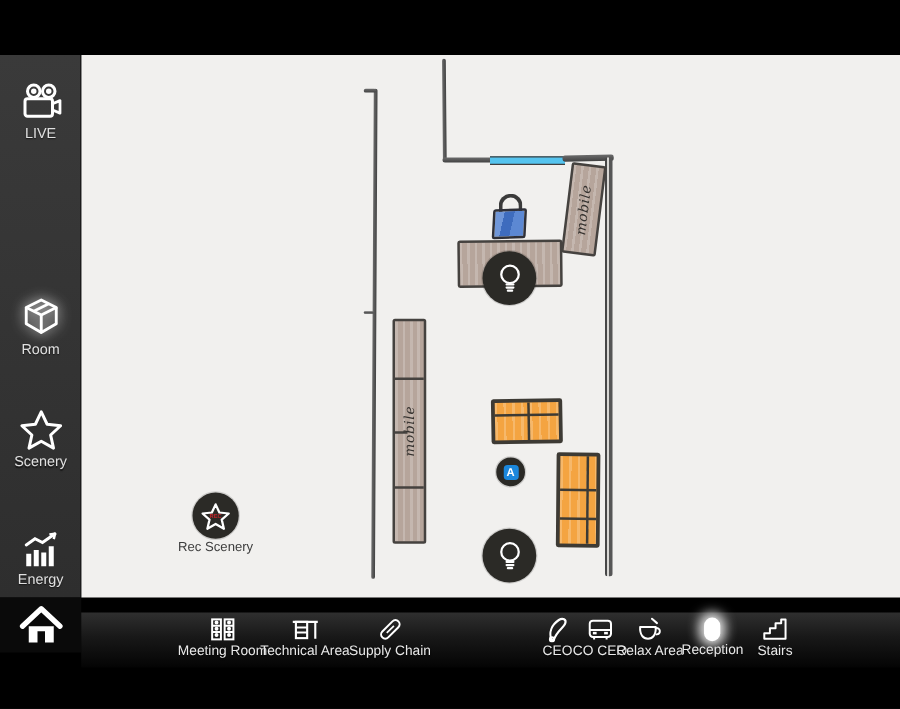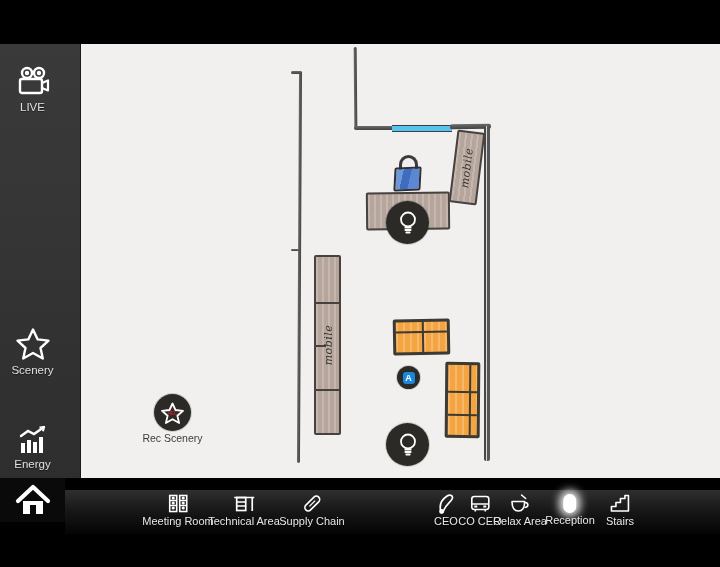--- a/index.html
+++ b/index.html
@@ -5,21 +5,21 @@
   * { margin:0; padding:0; box-sizing:border-box; }
   html,body { background:#000; }
   .stage {
     position:relative; width:720px; height:567px; background:#000;
     overflow:hidden; font-family:"Liberation Sans", sans-serif;
     -webkit-font-smoothing:antialiased;
   }
 
   
   .sidebar {
-    position:absolute; left:0; top:44px; width:81px; height:434px;
+    position:absolute; left:0; top:44px; width:65px; height:434px;
     background:linear-gradient(180deg,#3a3a3a,#2e2e2e);
     border-right:1px solid #1b1b1b; overflow:hidden; z-index:3;
   }
   .side-item { position:absolute; left:0; width:65px; text-align:center; color:#e6e6e6; cursor:pointer; }
   .side-item svg { display:block; margin:0 auto; }
   .side-label { display:block; font-size:11.5px; color:#e0e0e0; margin-top:3px; text-shadow:0 1px 1px rgba(0,0,0,.6); }
   .side-item.selected svg { filter:drop-shadow(0 0 5px rgba(255,255,255,.9)); }
 
   .home-dock {
     position:absolute; left:0; top:478px; width:65px; height:44px;
@@ -176,20 +176,29 @@
           <circle cx="24" cy="7" r="5"></circle>
         <circle cx="12" cy="7" r="1" fill="#fff"></circle>
           <circle cx="24" cy="7" r="1" fill="#fff"></circle>
         <rect x="5" y="13" width="22" height="14" rx="2"></rect>
         <path d="M27 17 l6 -2.5 v10 l-6 -2.5" stroke-width="2.2"></path>
       </svg>
       <span class="side-label">LIVE</span>
     </div>
 
 
+    <div class="side-item selected" style="top:193px;">
+      <svg width="36" height="34" viewBox="0 0 36 34" fill="none" stroke="#fff" stroke-width="2.3" stroke-linejoin="round">
+        <path d="M18 3 L30 9 L18 15 L6 9 Z"></path>
+        <path d="M30 9 V22 L18 29 V15"></path>
+        <path d="M6 9 V22 L18 29"></path>
+        <path d="M12 12 L24 6"></path>
+      </svg>
+      <span class="side-label">Room</span>
+    </div>
 
     <div class="side-item" style="top:379px;">
       <svg width="36" height="32" viewBox="0 0 36 32" fill="#fff" stroke="none">
         <rect x="6" y="20" width="4" height="10"></rect>
         <rect x="12" y="17" width="4" height="13"></rect>
         <rect x="18" y="19" width="4" height="11"></rect>
         <rect x="24" y="14" width="4" height="16"></rect>
         <path d="M6 13 L13 8 L19 11 L29 4" fill="none" stroke="#fff" stroke-width="2.4" stroke-linecap="round"></path>
         <path d="M29 4 l-4.5 .5 M29 4 l-1 4.3" fill="none" stroke="#fff" stroke-width="2"></path>
       </svg>

